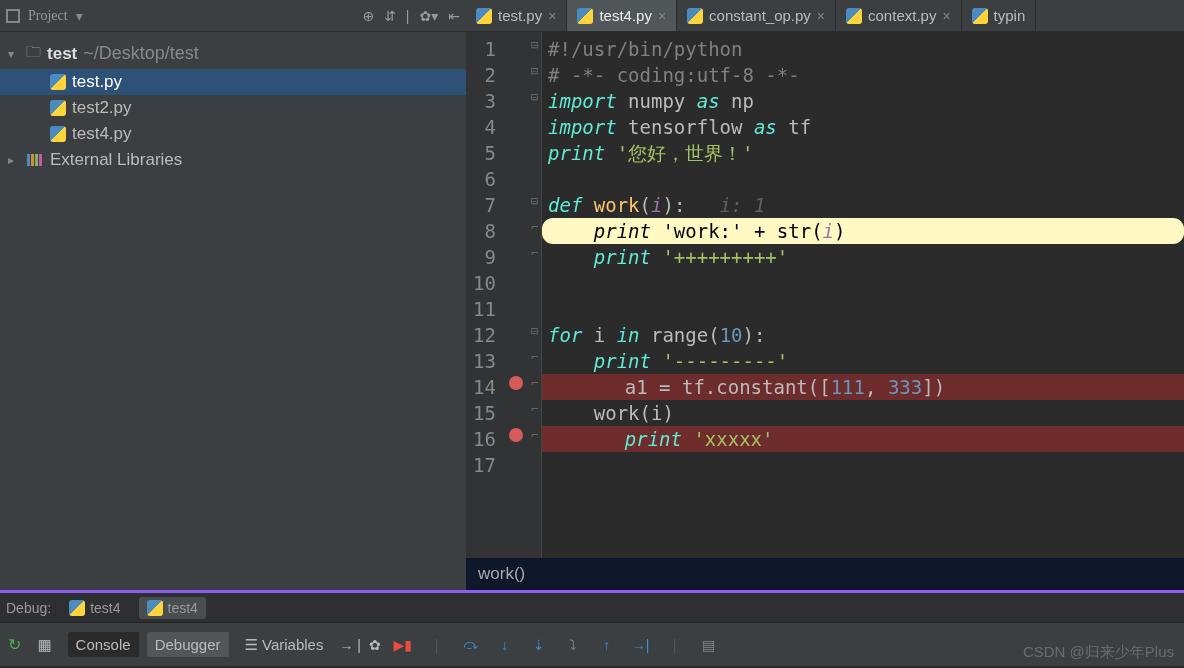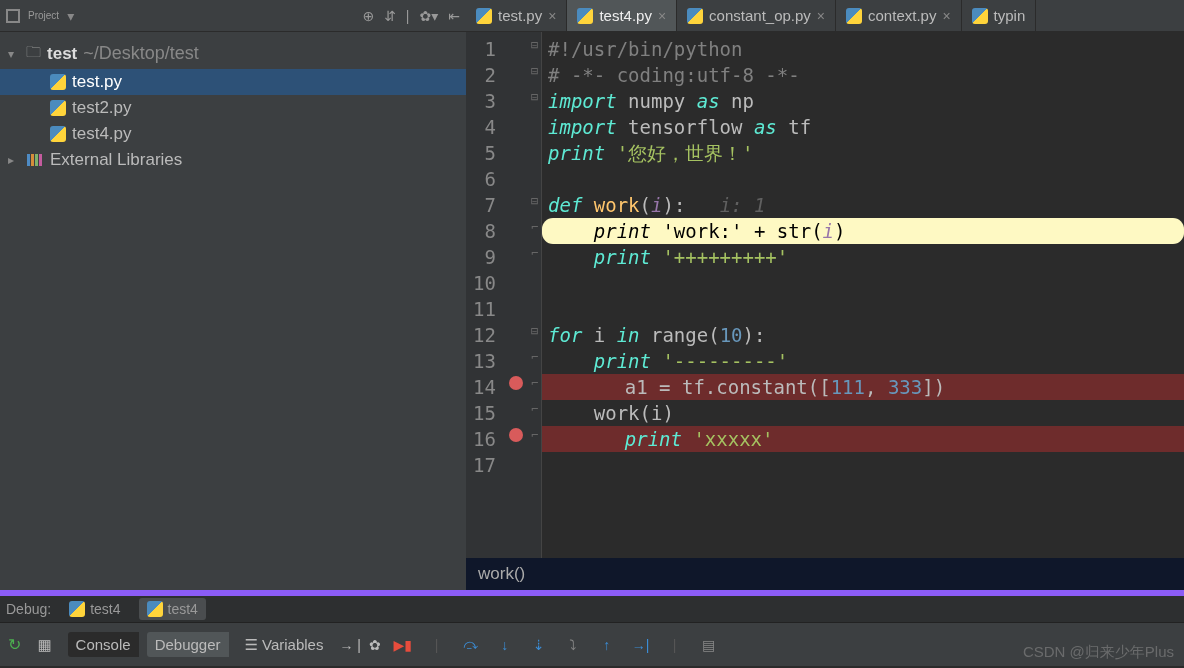--- a/index.html
+++ b/index.html
@@ -9,21 +9,21 @@
   color: #bbbbbb;
   width: 1184px;
   height: 668px;
   overflow: hidden;
   font-size: 14px;
 }
 .top { display: flex; height: 32px; background: #3c3f41; border-bottom: 1px solid #2b2b2b; }
 .proj-header {
   display: flex; align-items: center; width: 466px; padding: 0 6px; gap: 8px;
 }
-.proj-header .label { font-size: 10px; color: #999; }
+.proj-header .label { font-size: 14px; color: #999; font-family: Liberation Serif, serif; }
 .spacer { flex: 1; }
 .toolbar-icons { display: flex; gap: 10px; align-items: center; color: #999; }
 .toolbar-icons span { cursor: pointer; }
 
 .tabs { display: flex; align-items: stretch; flex: 1; }
 .tab {
   display: flex; align-items: center; gap: 6px; padding: 0 10px;
   background: #3c3f41; color: #bbb; font-size: 15px; cursor: pointer;
   border-right: 1px solid #2b2b2b;
 }
@@ -72,21 +72,21 @@
 .kw { color: #5eead4; font-style: italic; }
 .cm { color: #808080; }
 .str { color: #a5c261; }
 .num { color: #6897bb; }
 .fn { color: #ffc66d; }
 .pa { color: #9876aa; font-style: italic; }
 .hint { color: #606060; font-style: italic; }
 
 .breadcrumb { background: #0f172a; padding: 6px 12px; font-size: 17px; color: #aaa; }
 
-.debug-bar { height: 32px; background: #2d2f30; display: flex; align-items: center; padding: 0 6px; gap: 10px; color: #999; border-top: 6px solid #8b5cf6; }
+.debug-bar { height: 32px; background: #2d2f30; display: flex; align-items: center; padding: 0 6px; gap: 10px; color: #999; border-top: 3px solid #8b5cf6; }
 .debug-tab { padding: 3px 8px; cursor: pointer; display:flex; align-items:center; gap:5px; }
 .debug-tab.active { background: #4a4d4f; border-radius: 3px; }
 
 .bottom-tool { height: 44px; background: #3c3f41; display: flex; align-items: center; padding: 0 8px; gap: 8px; border-top: 1px solid #222; }
 .tool-btn { padding: 4px 8px; cursor: pointer; color: #bbb; font-size: 15px; display: flex; align-items: center; gap: 4px; }
 .tool-btn.seg { background: #2b2b2b; border-radius: 3px 0 0 3px; }
 .tool-btn.seg-active { background: #515658; }
 .step-icons { display: flex; gap: 6px; }
 .step-icons span { width: 28px; height: 28px; display: flex; align-items: center; justify-content: center; cursor: pointer; }
 .watermark { position: absolute; right: 10px; bottom: 6px; color: #888; font-size: 15px; opacity: 0.6; pointer-events: none; }

